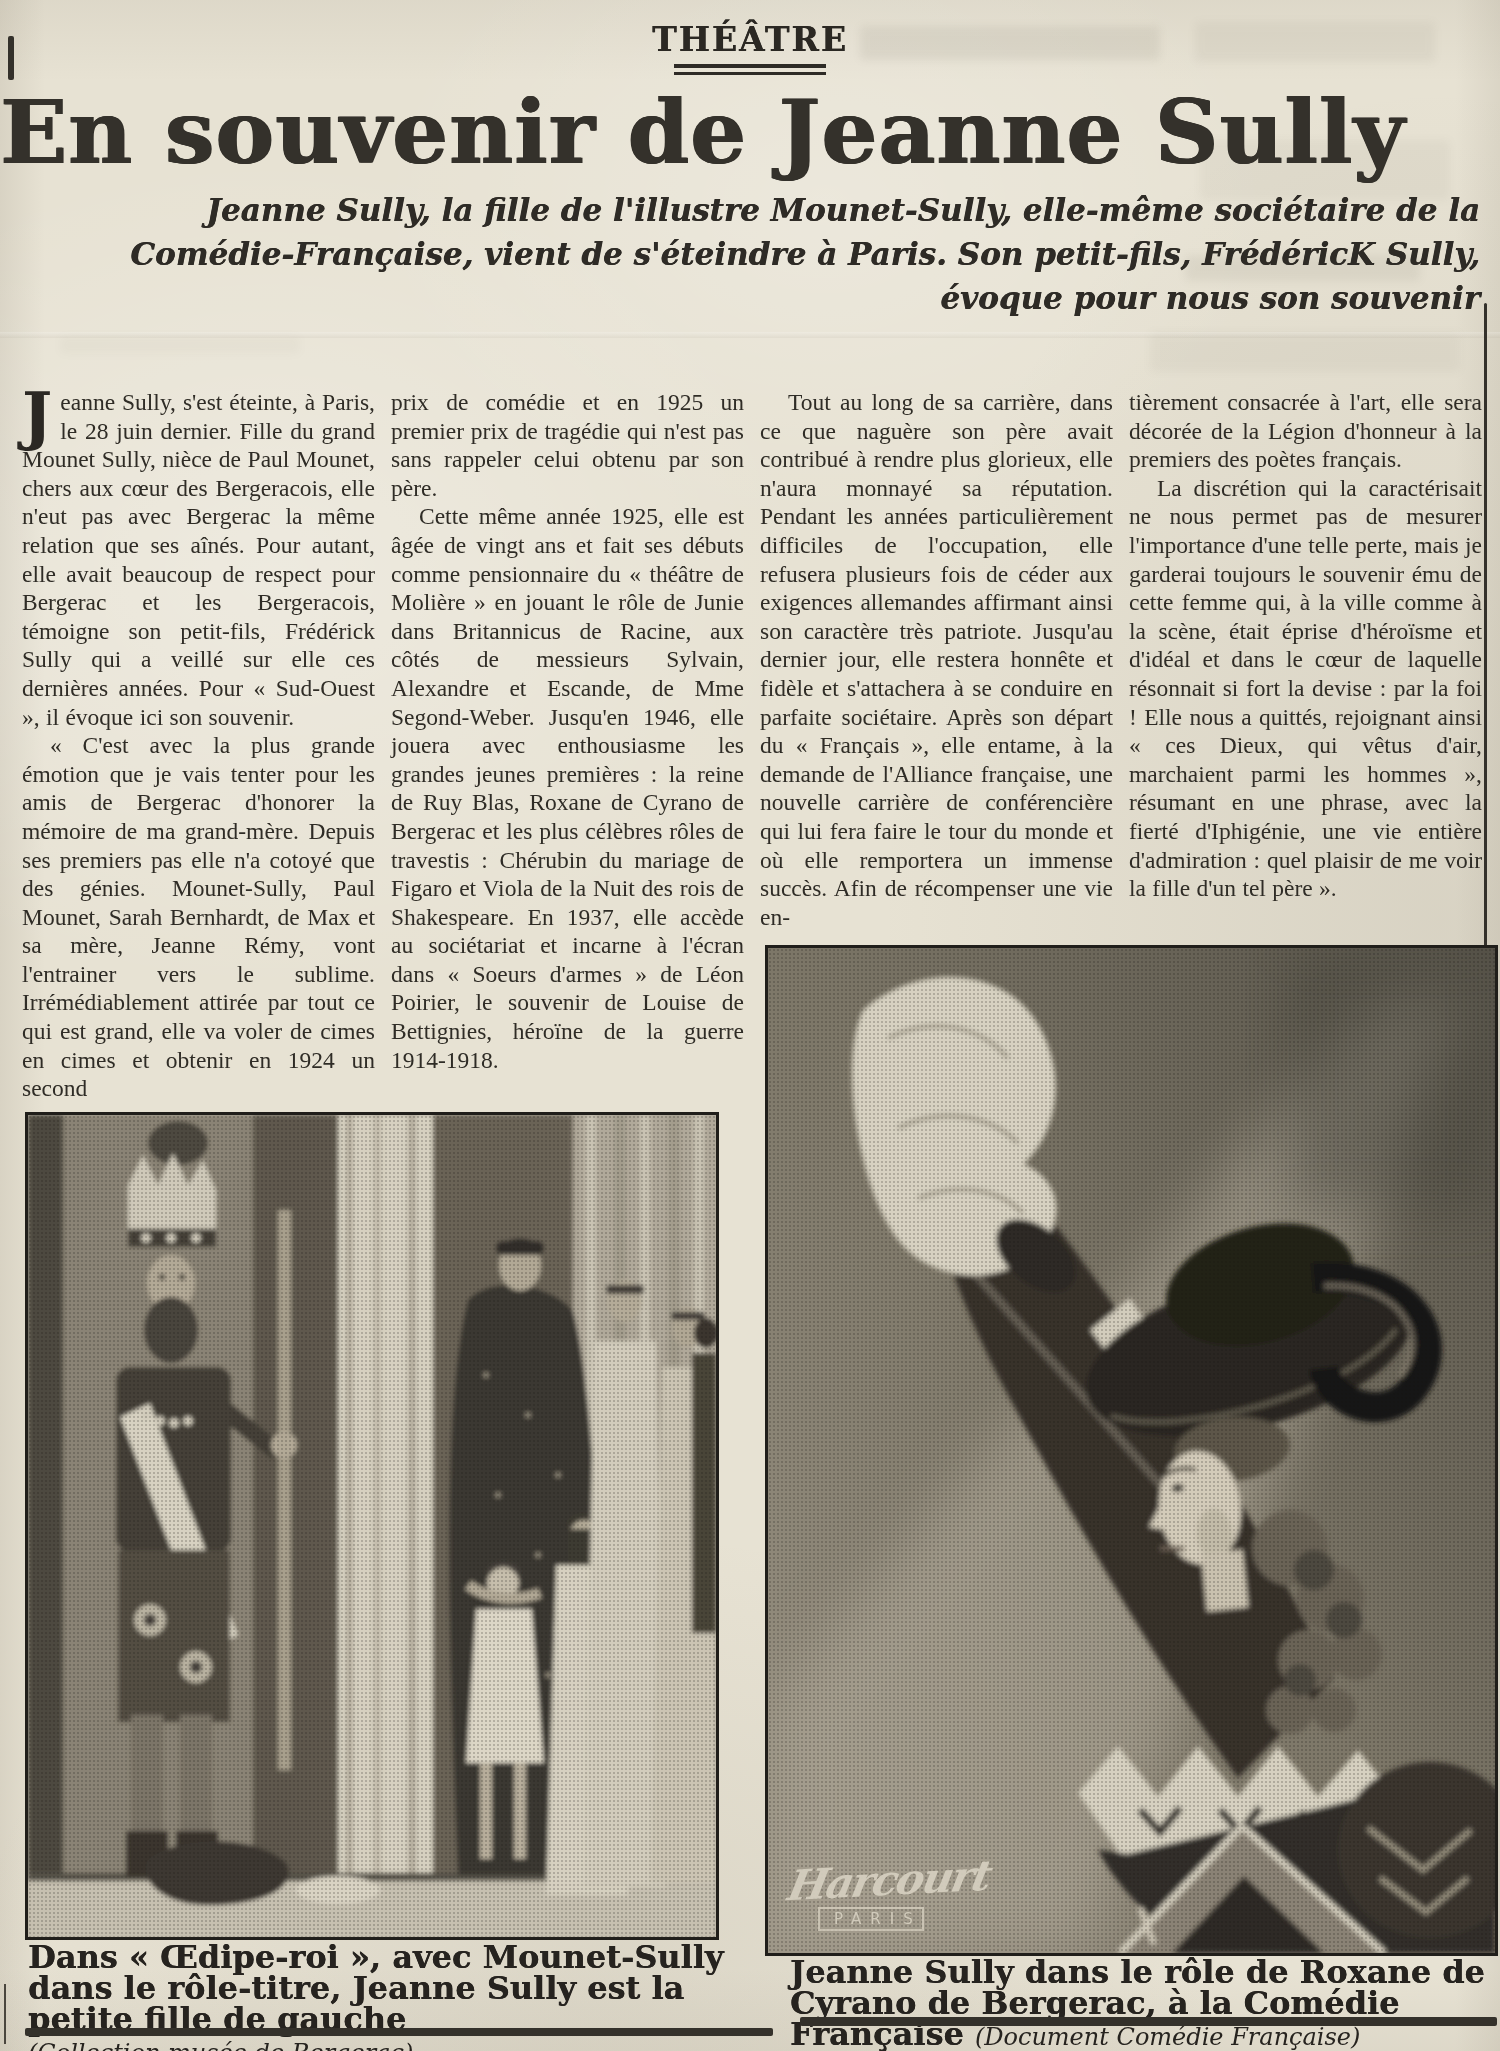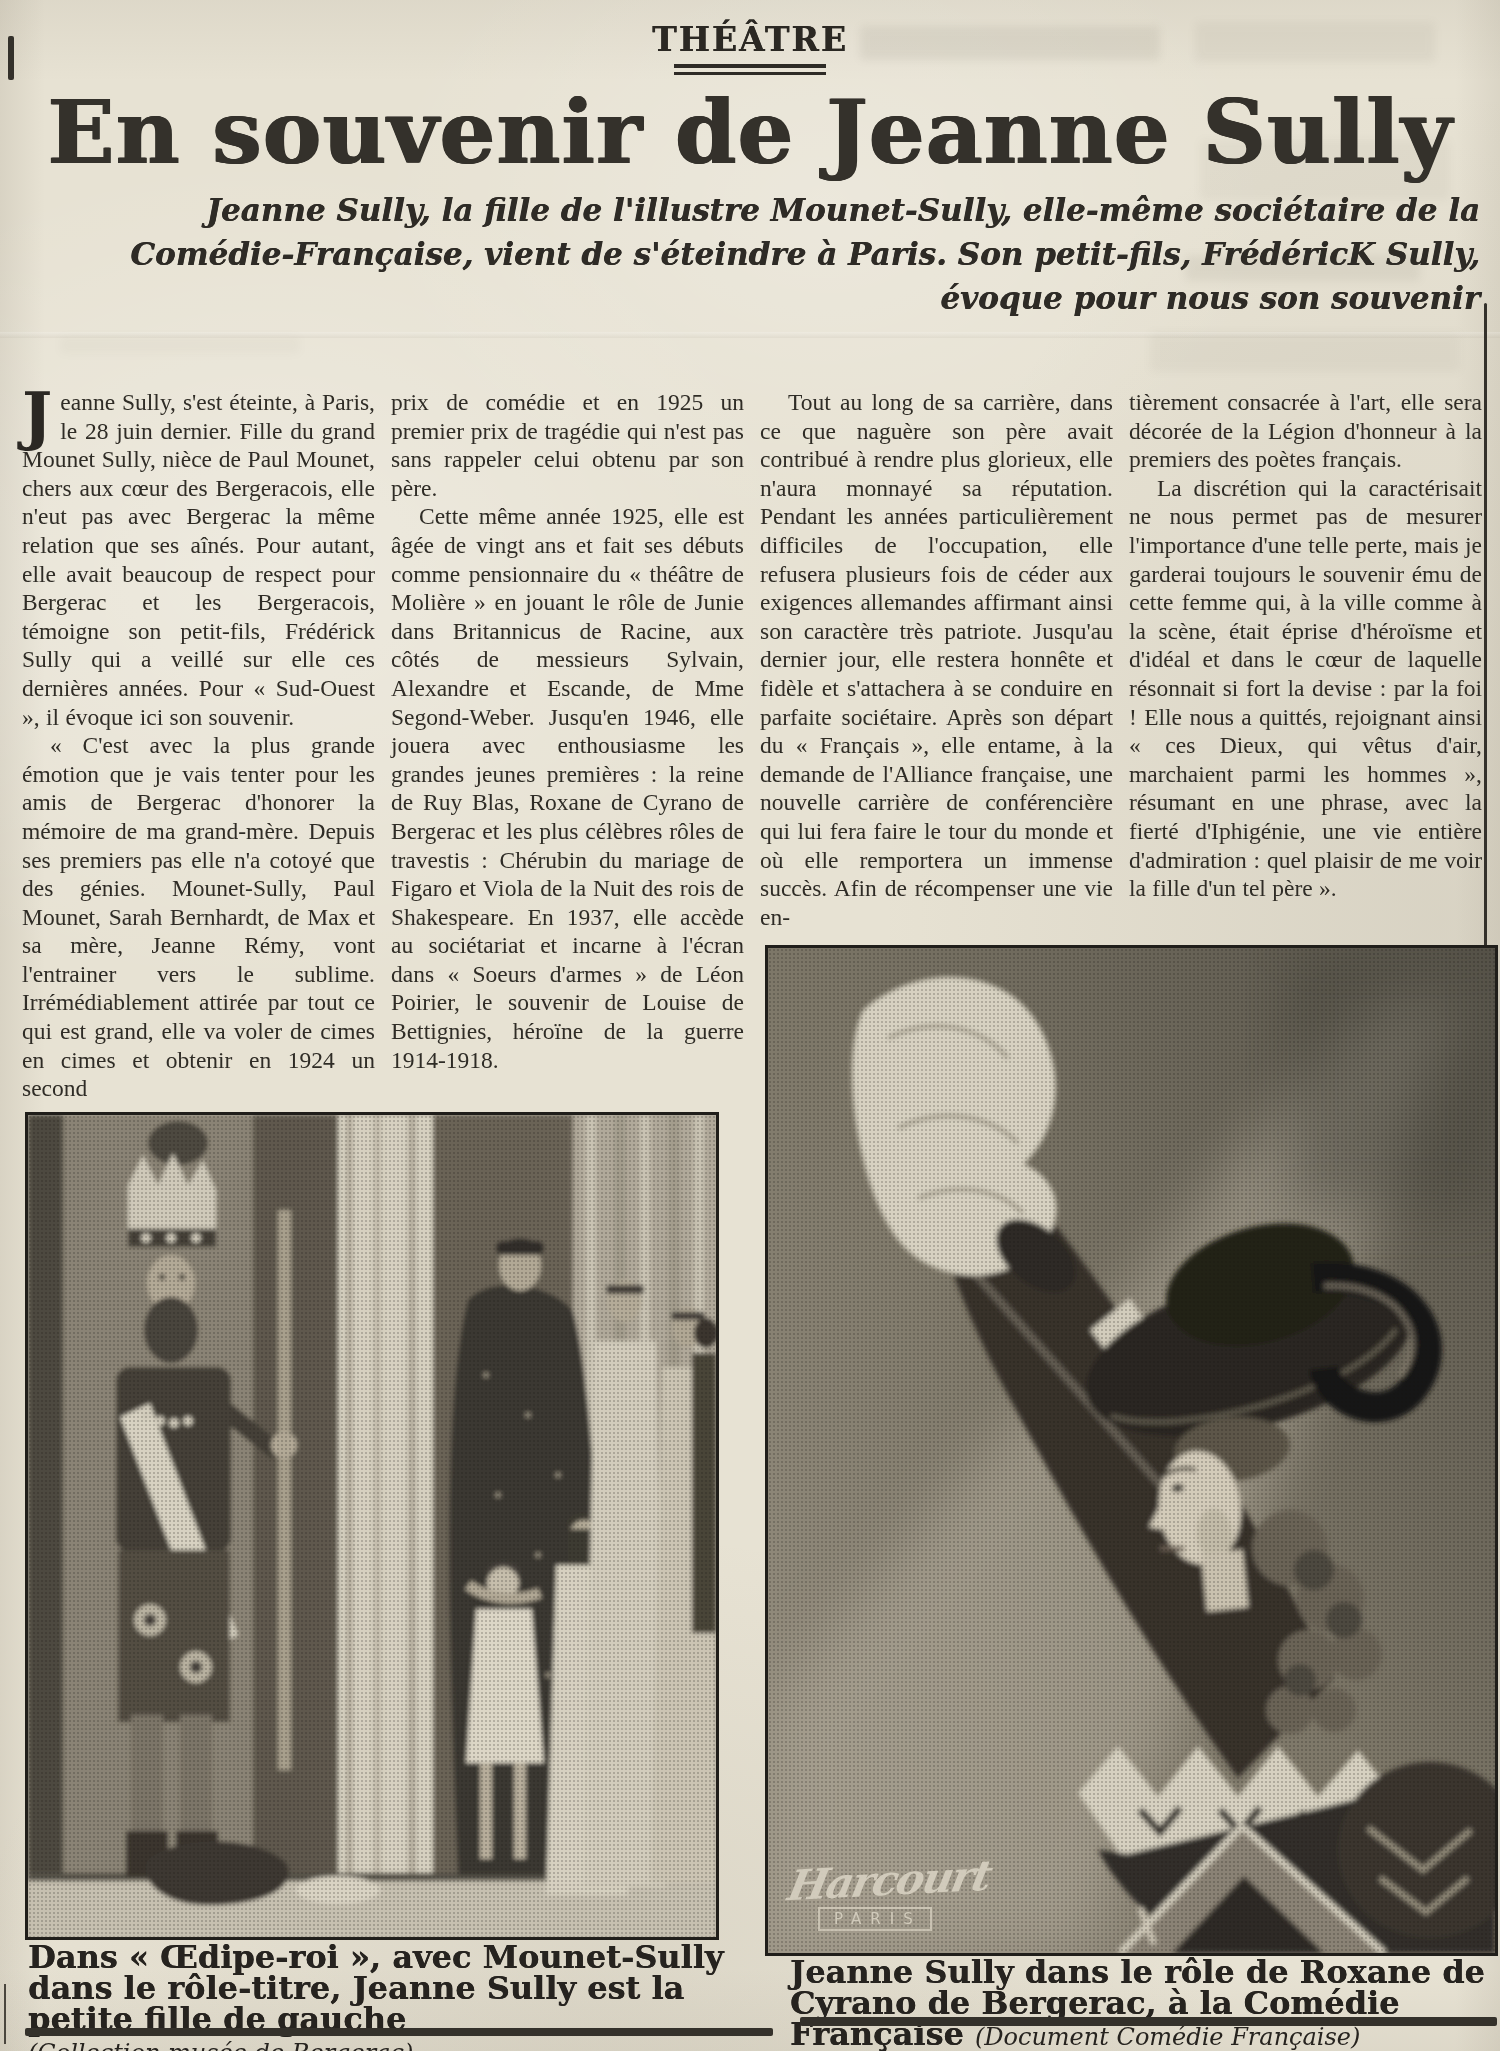--- a/index.html
+++ b/index.html
@@ -21,21 +21,21 @@
   .ghost{position:absolute;background:#6f6a5c;filter:blur(4px);border-radius:4px;}
 
   
   .kicker-wrap{position:absolute;left:0;top:20px;width:1500px;text-align:center;}
   .kicker{font-family:"DejaVu Serif",serif;font-weight:bold;font-size:33px;letter-spacing:2px;color:#2b2823;
     text-shadow:.4px 0 currentColor;}
   .kicker-underline{width:152px;height:4px;margin:5px auto 0;
     border-top:4px solid #2e2b26;border-bottom:3px solid #2e2b26;}
 
   
-  .headline{position:absolute;left:0;top:86px;width:1500px;text-align:center;
+  .headline{position:absolute;left:0;top:86px;width:1500px;text-align:left;
     font-family:"DejaVu Serif",serif;font-weight:bold;font-size:88px;line-height:92px;color:#34312b;
     text-shadow:1px 0 0 currentColor, -0.5px 0 0 currentColor;letter-spacing:1px;}
 
   
   .lede{position:absolute;left:20px;top:188px;width:1460px;text-align:right;
     font-family:"DejaVu Serif",serif;font-style:italic;font-weight:bold;
     font-size:31px;line-height:44px;color:#2e2b26;text-shadow:.4px 0 currentColor;}
 
   
   .columns{position:absolute;left:22px;top:388px;width:1460px;
@@ -54,21 +54,21 @@
   .photo::after{content:"";position:absolute;inset:0;z-index:3;pointer-events:none;
     background-image:radial-gradient(rgba(22,20,16,.20) 1px, transparent 1.4px);
     background-size:4px 4px;}
   .photo-left{left:25px;top:1112px;width:688px;height:822px;}
   .photo-right{left:765px;top:945px;width:727px;height:1005px;}
 
   .stamp{position:absolute;left:22px;bottom:22px;z-index:6;color:#d6d0c0;}
   .stamp-script{font-family:"DejaVu Serif",serif;font-style:italic;font-weight:bold;font-size:42px;
     transform:skewX(-14deg) rotate(-3deg);letter-spacing:-2px;opacity:.92;}
   .stamp-city{margin-top:2px;margin-left:28px;display:inline-block;font-family:"DejaVu Sans",sans-serif;
-    font-size:15px;letter-spacing:9px;padding:1px 8px 1px 14px;border:2px solid rgba(214,208,192,.85);opacity:.9;}
+    font-size:15px;letter-spacing:9px;padding:1px 0 1px 14px;border:2px solid rgba(214,208,192,.85);opacity:.9;}
 
   
   .caption{position:absolute;font-family:"DejaVu Serif",serif;color:#26231f;}
   .caption .bold{font-weight:bold;font-size:32px;line-height:31px;text-shadow:.3px 0 currentColor;}
   .caption .credit{font-style:italic;font-size:24px;line-height:30px;font-weight:normal;}
   .caption-left{left:28px;top:1942px;width:705px;}
   .caption-left .credit{display:block;margin-top:3px;}
   .caption-right{left:790px;top:1957px;width:730px;}
 
   

